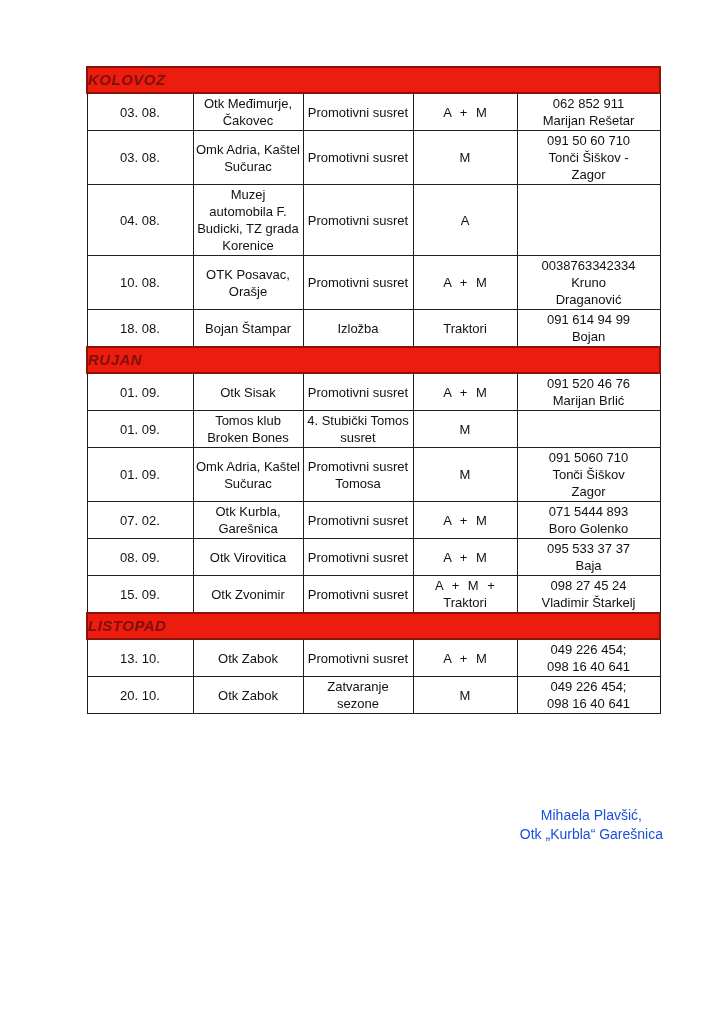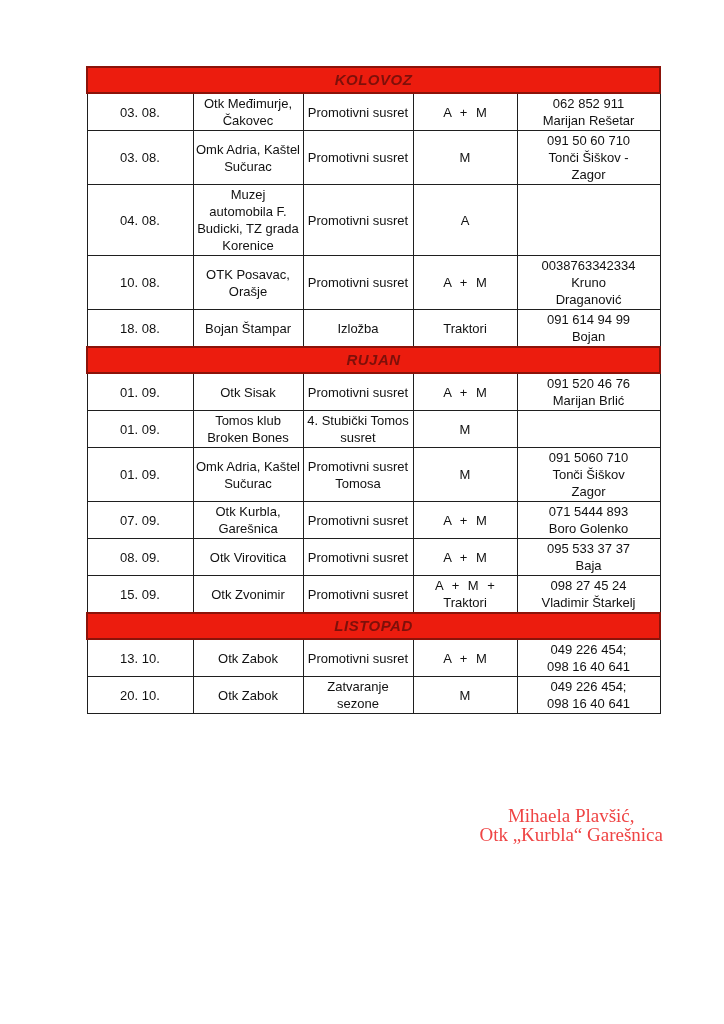--- a/index.html
+++ b/index.html
@@ -39,32 +39,32 @@
   }
   td.month-band {
     background: var(--band-bg, #ec1c0e);
     color: var(--band-text, #7d100a);
     border: 2px solid var(--band-border, #8b130a);
     font-weight: bold;
     font-style: italic;
     font-size: 15px;
     line-height: 18px;
     letter-spacing: 0.5px;
-    text-align: center;
+    text-align: left;
     padding: 3px 0;
   }
   .signature {
     position: absolute;
     top: 806px;
     right: 61px;
     text-align: center;
-    font-family: Liberation Serif, serif;
-    font-size: 19px;
+    font-family: Liberation Sans, sans-serif;
+    font-size: 14px;
     line-height: 19px;
-    color: #ef4444;
+    color: #1d4ed8;
   }
 </style>
 </head>
 <body>
 
 <div class="page">
 
   <table class="events">
     <colgroup>
       <col style="width:106px">
@@ -149,21 +149,21 @@
           <td class="cell col-organizer">Omk Adria, Kaštel
 Sučurac</td>
           <td class="cell col-event">Promotivni susret
 Tomosa</td>
           <td class="cell col-category">M</td>
           <td class="cell col-contact">091 5060 710
 Tonči Šiškov
 Zagor</td>
         </tr>
         <tr>
-          <td class="cell col-date">07. 09.</td>
+          <td class="cell col-date">07. 02.</td>
           <td class="cell col-organizer">Otk Kurbla,
 Garešnica</td>
           <td class="cell col-event">Promotivni susret</td>
           <td class="cell col-category">A + M</td>
           <td class="cell col-contact">071 5444 893
 Boro Golenko</td>
         </tr>
         <tr>
           <td class="cell col-date">08. 09.</td>
           <td class="cell col-organizer">Otk Virovitica</td>

